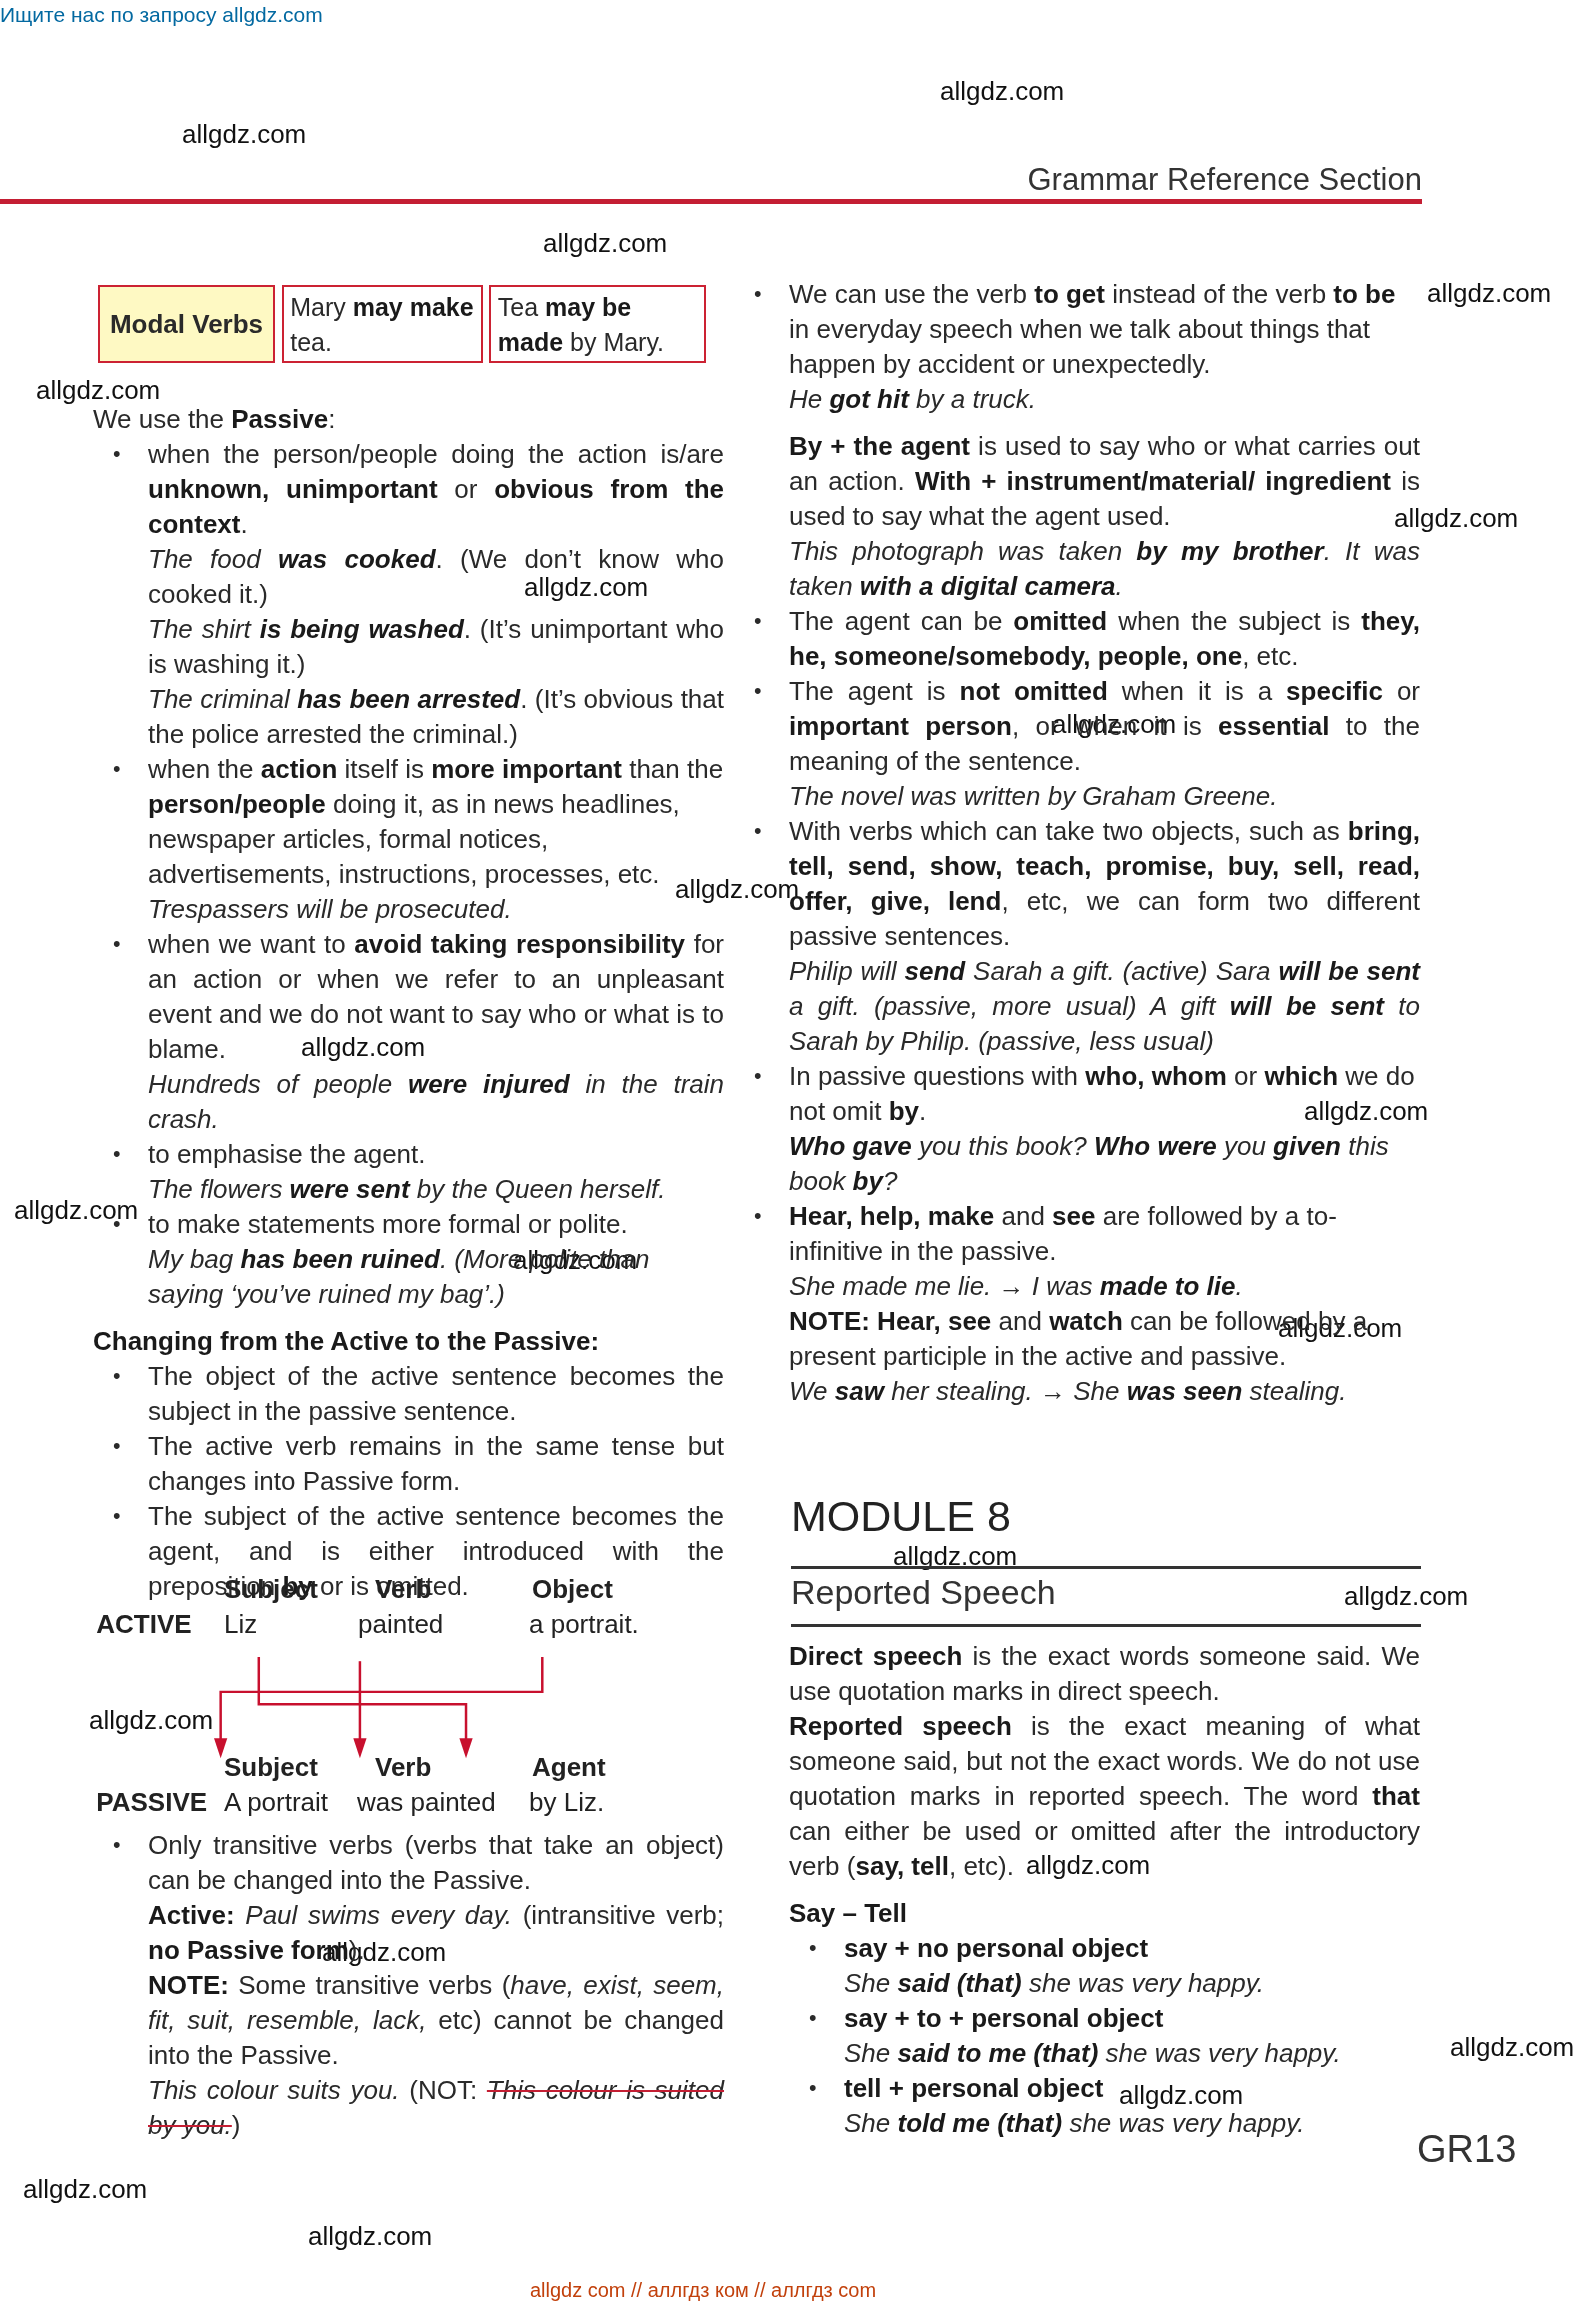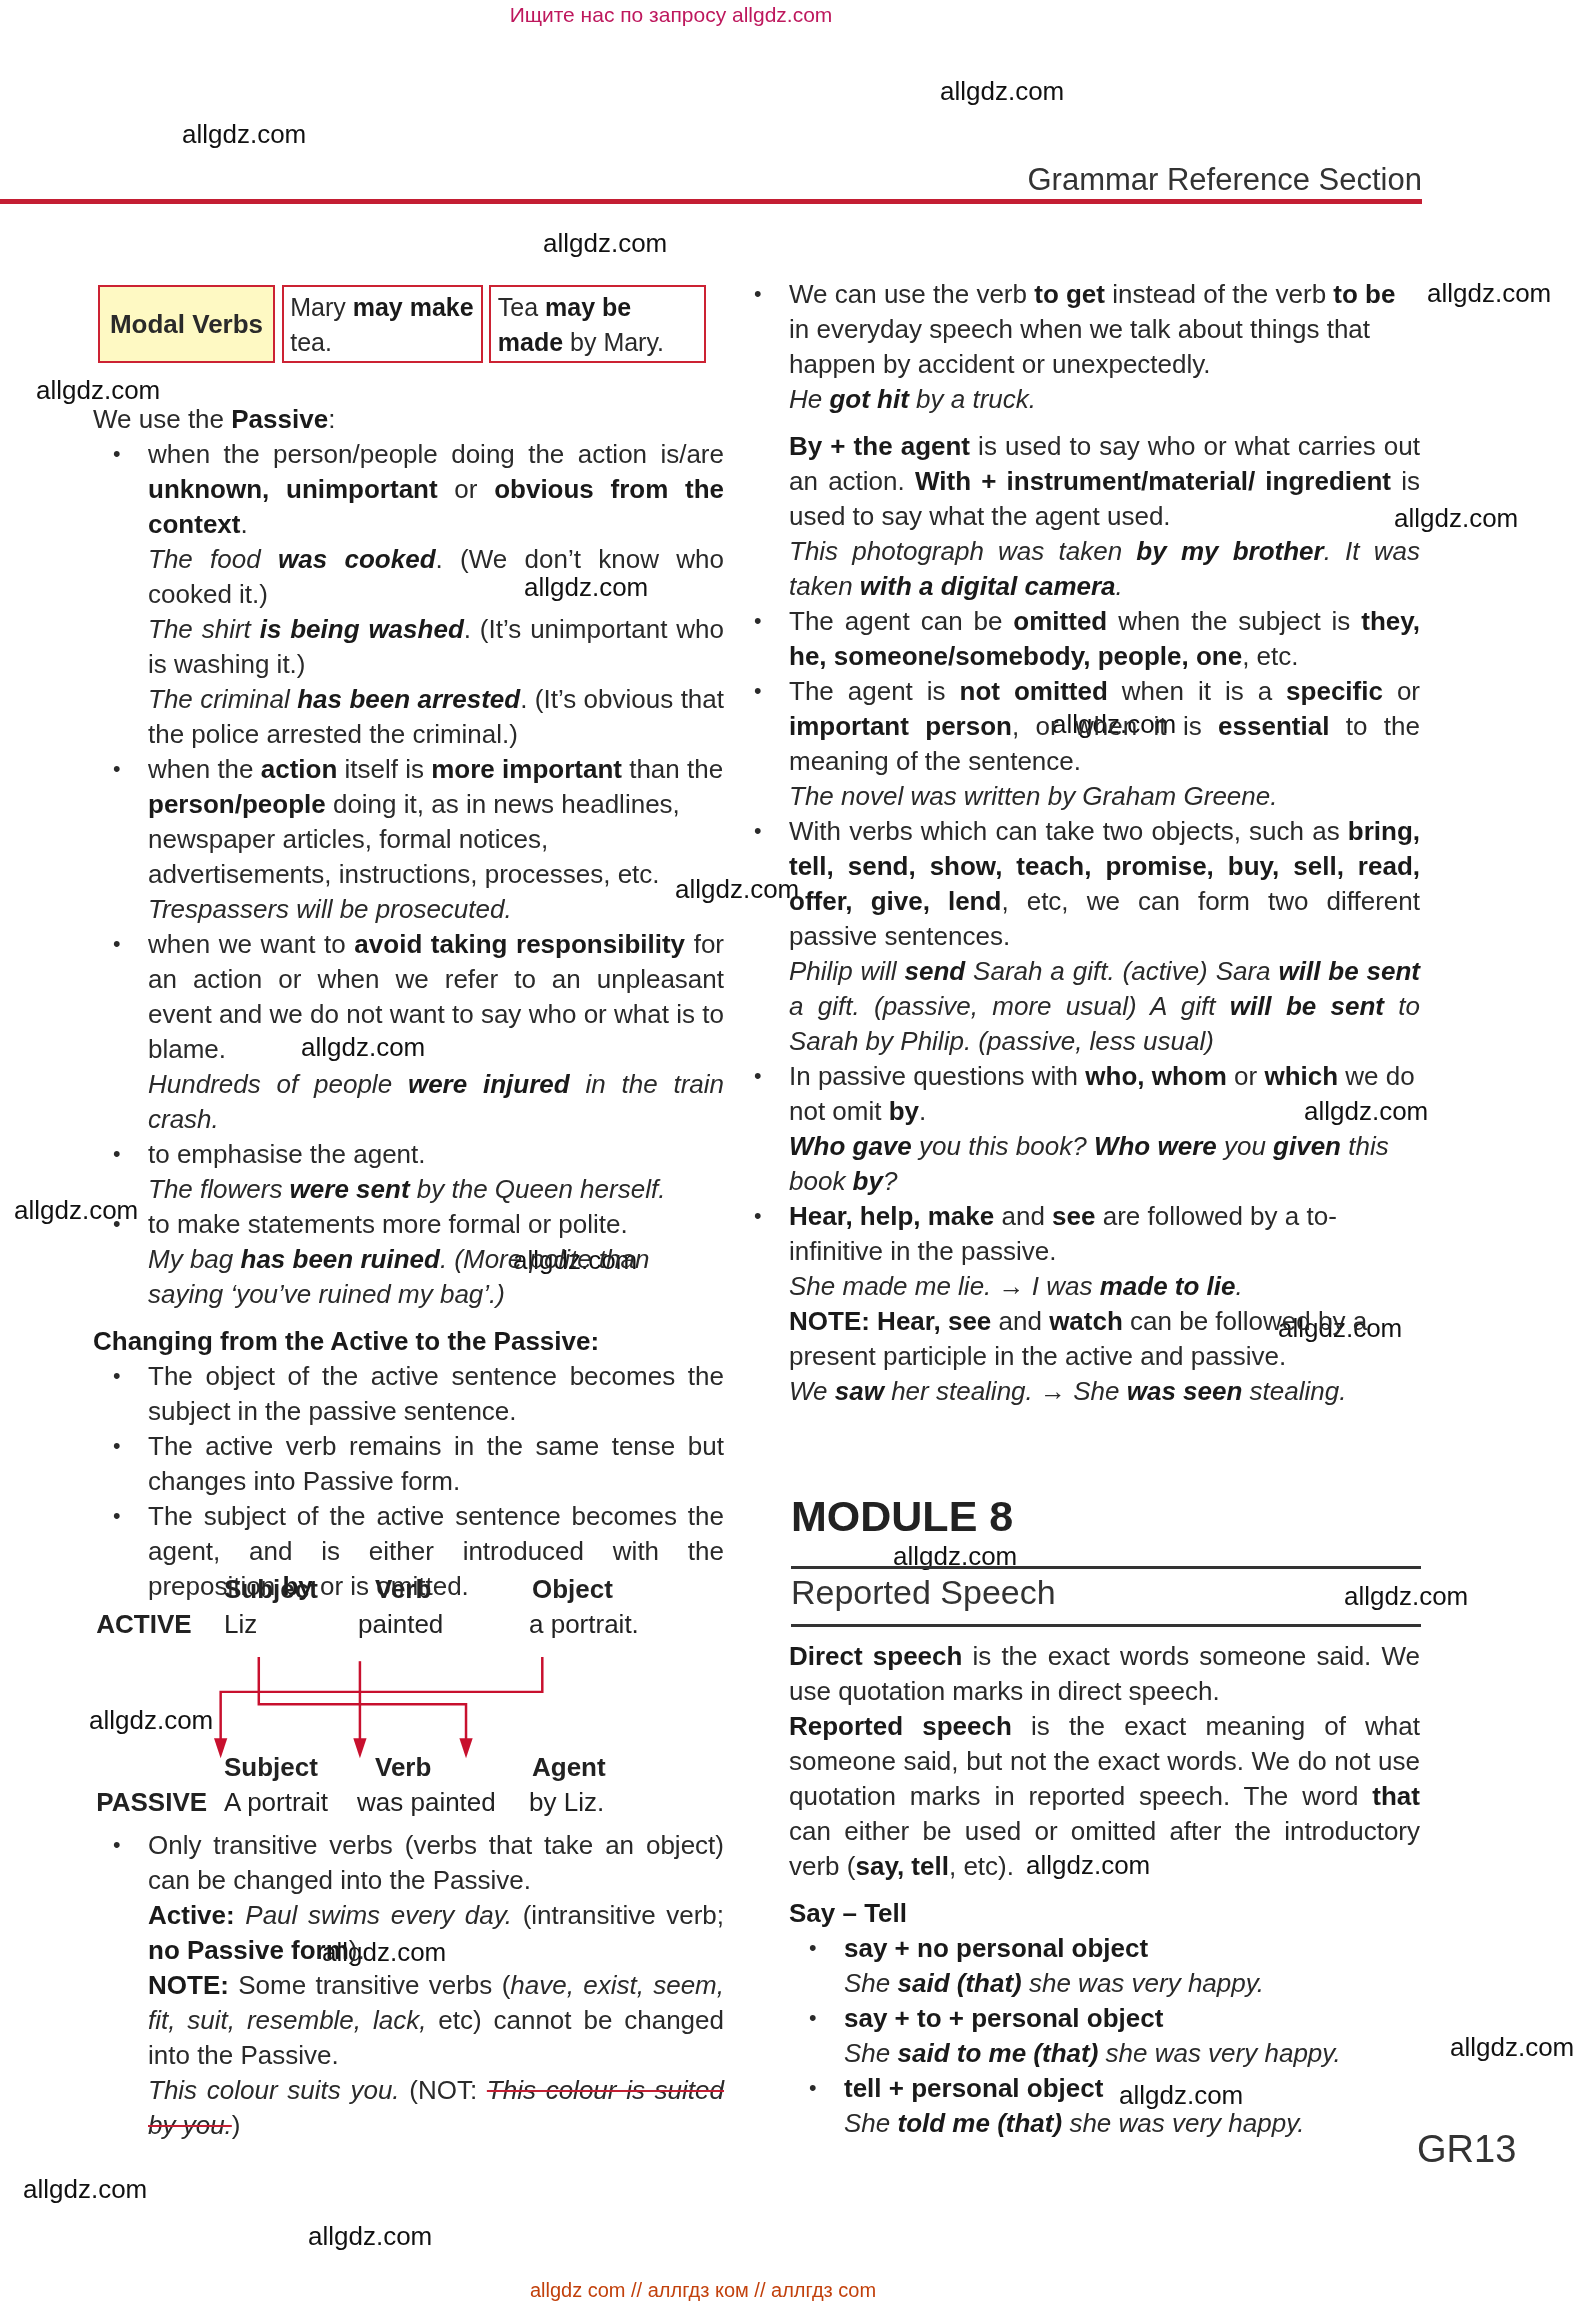--- a/index.html
+++ b/index.html
@@ -1,19 +1,19 @@
 <!DOCTYPE html>
 <html style="font-size:13.3px"><head>
 <meta charset="utf-8">
 <style>
   html, body { margin:0; padding:0; background:#fff; }
   body { width:1594px; height:2319px; position:relative; overflow:hidden;
          font-family:"Liberation Sans", sans-serif; color:#222; }
   .abs { position:absolute; }
-  .top-banner { left:0; width:1342px; top:3.3px; text-align:center; color:#be185d; font-size:21px; }
+  .top-banner { left:0; width:1342px; top:3.3px; color:#0369a1; font-size:21px; }
   .wm { font-size:26px; color:#111; font-family:"Liberation Sans", sans-serif; white-space:nowrap; }
   .header-title { right:172px; top:162px; font-size:31px; color:#333; }
   .header-rule { left:0; top:199px; width:1422px; height:5px; background:#c41e33; }
   .col { font-size:26px; line-height:35px; color:#2a2a2a; }
   .col p { margin:0; }
   .left { left:93px; width:631px; }
   .right { left:789px; width:631px; }
   .just { text-align:justify; }
   .bul { position:relative; padding-left:55px; }
   .bul::before { content:"•"; position:absolute; left:20px; top:0; font-size:21.5px; }
@@ -21,21 +21,21 @@
   i { font-style:italic; }
   .strike { text-decoration:line-through; text-decoration-color:#c41e33; text-decoration-thickness:1.7px; }
   .modal-table { left:98px; top:285px; display:flex; gap:6.6px; }
   .cell { border:2.5px solid #cc2233; height:78px; box-sizing:border-box; font-size:25px; line-height:35px;
           padding:3.3px 6.6px; color:#2a2a2a; }
   .cell.head { background:#fef9c3; font-style:normal; font-weight:bold; display:flex; align-items:center; justify-content:center; width:177px; font-size:26px; }
   .cell.c2 { width:201px; }
   .cell.c3 { width:217px; }
   .diag { left:93px; top:1574px; width:630px; height:249px; font-size:26px; }
   .diag span { position:absolute; white-space:nowrap; }
-  .mod-title { left:791px; top:1492px; font-size:43px; font-weight:bold; color:#222; }
+  .mod-title { left:791px; top:1492px; font-size:43px; font-weight:normal; color:#222; }
   .mod-rule { left:791px; height:3.3px; width:630px; background:#333; }
   .mod-sub { left:791px; top:1573px; font-size:34px; color:#333; }
   .page-num { left:1417px; top:2128px; font-size:38px; color:#333; }
   .bottom-banner { left:0; width:1406px; top:2279px; text-align:center; color:#c2410c; font-size:20px; }
 </style>
 </head>
 <body>
 
 <div class="abs top-banner">Ищите нас по запросу allgdz.com</div>
 

